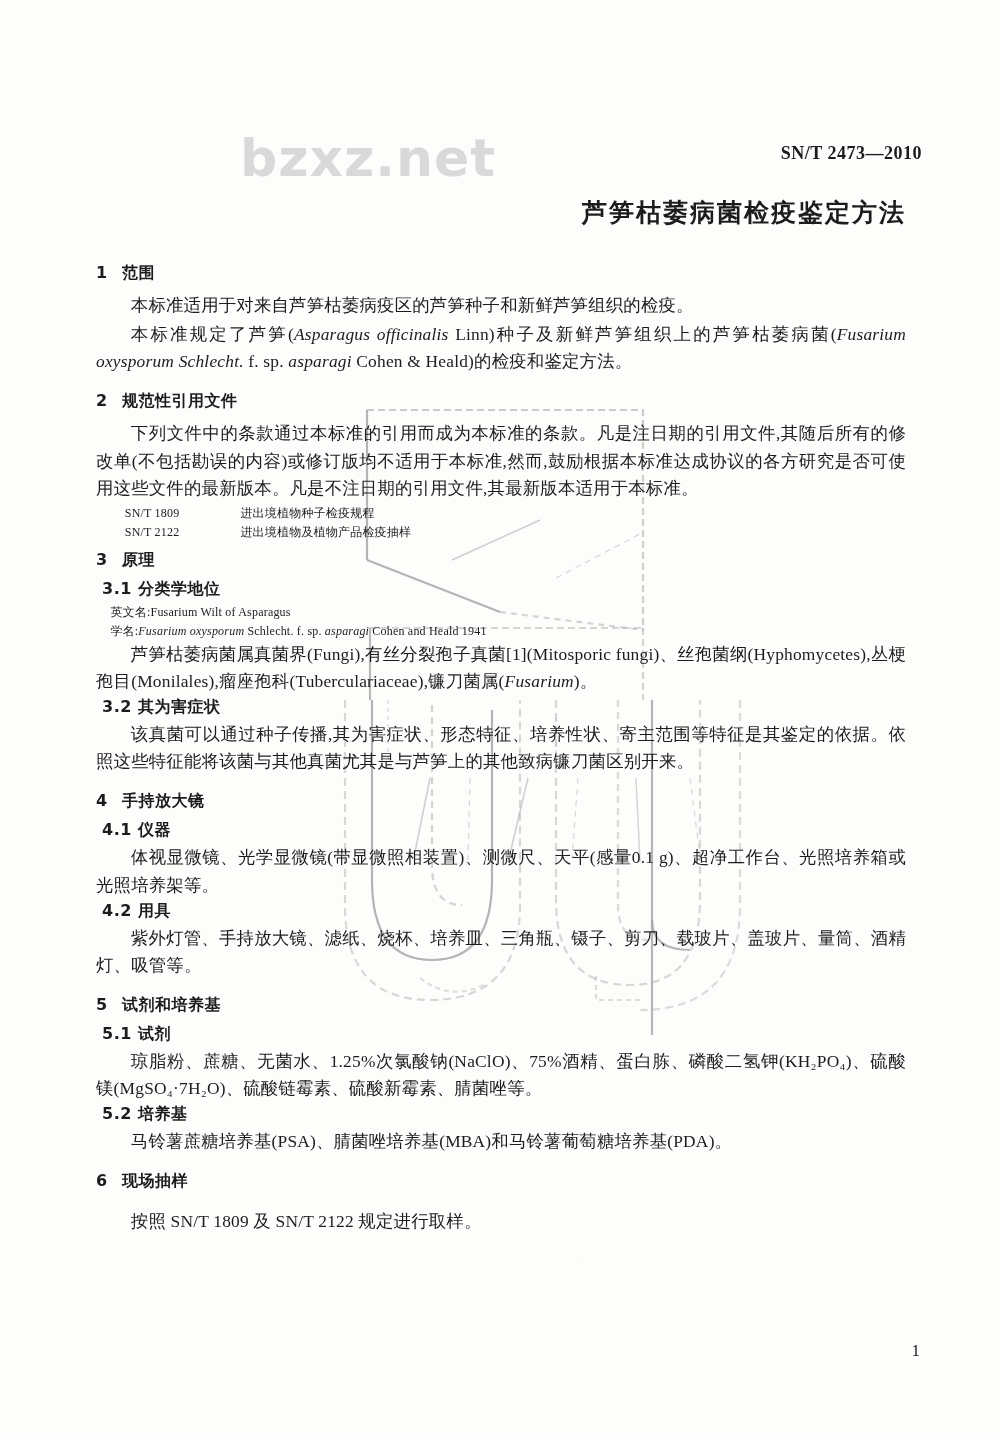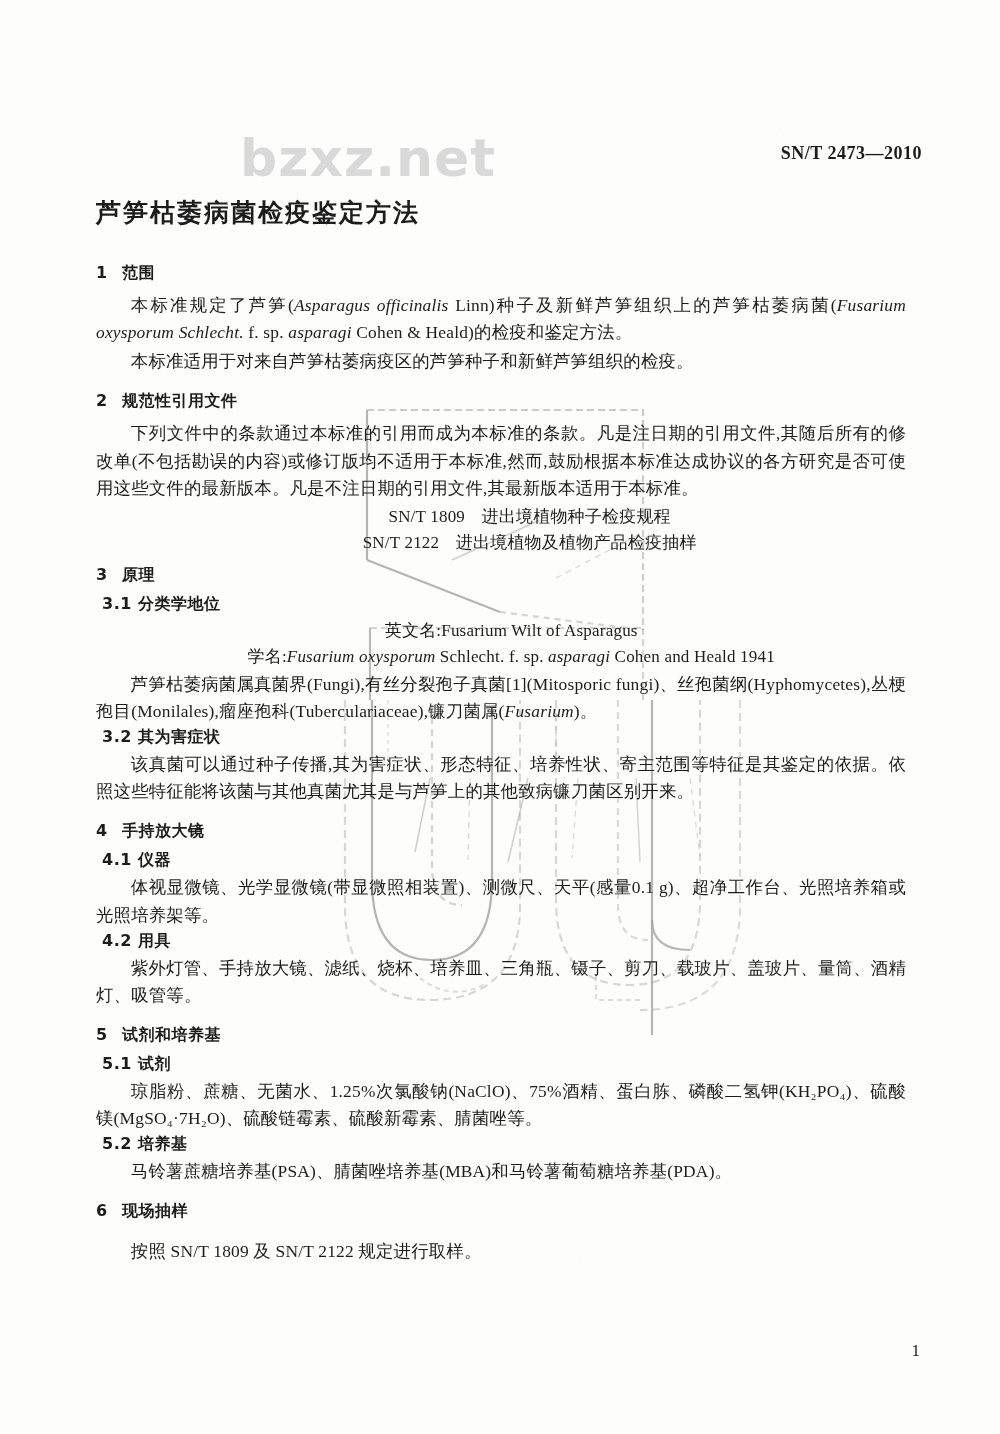--- a/index.html
+++ b/index.html
@@ -76,21 +76,21 @@
   
   .content {
     position: absolute;
     left: 96px;
     top: 196px;
     width: 810px;
     z-index: 4;
   }
 
   .doc-title {
-    text-align: left;
+    text-align: right;
     font-family: "DejaVu Sans", "Liberation Sans", sans-serif;
     font-weight: 700;
     font-size: 25px;
     letter-spacing: 2px;
     margin: 0 0 34px 0;
   }
 
   h2.sec {
     font-family: "DejaVu Sans", "Liberation Sans", sans-serif;
     font-weight: 700;
@@ -112,25 +112,24 @@
     margin: 0 0 2px 0;
     font-size: 17.4px;
     line-height: 1.56;
     text-align: justify;
     text-justify: inter-ideograph;
     text-indent: 2em;
     letter-spacing: 0.2px;
   }
   p.hang {
     margin: 0 0 1px 0;
-    font-size: 17px;
+    font-size: 12px;
     line-height: 1.5;
     text-indent: 1.2em;
     letter-spacing: 0.2px;
-    text-align: center;
   }
   .ref-code { display: inline-block; min-width: 130px; }
 
   .gap-s  { height: 8px; }
   .gap-m  { height: 14px; }
 
   i.sci { font-style: italic; }
 
   .page-no {
     position: absolute;
@@ -192,22 +191,22 @@
 
   <div class="std-no">SN/T 2473—2010</div>
 
   <div class="content">
 
     <h1 class="doc-title">芦笋枯萎病菌检疫鉴定方法</h1>
 
     <h2 class="sec">
       <span class="num">1</span><span>范围</span>
     </h2>
+    <p class="para">本标准适用于对来自芦笋枯萎病疫区的芦笋种子和新鲜芦笋组织的检疫。</p>
     <p class="para">本标准规定了芦笋(<i class="sci">Asparagus officinalis</i> Linn)种子及新鲜芦笋组织上的芦笋枯萎病菌(<i class="sci">Fusarium oxysporum Schlecht.</i> f. sp. <i class="sci">asparagi</i> Cohen &amp; Heald)的检疫和鉴定方法。</p>
-    <p class="para">本标准适用于对来自芦笋枯萎病疫区的芦笋种子和新鲜芦笋组织的检疫。</p>
 
     <div class="gap-m"></div>
 
     <h2 class="sec">
       <span class="num">2</span><span>规范性引用文件</span>
     </h2>
     <p class="para">下列文件中的条款通过本标准的引用而成为本标准的条款。凡是注日期的引用文件,其随后所有的修改单(不包括勘误的内容)或修订版均不适用于本标准,然而,鼓励根据本标准达成协议的各方研究是否可使用这些文件的最新版本。凡是不注日期的引用文件,其最新版本适用于本标准。</p>
     <p class="hang">
       <span class="ref-code">SN/T 1809</span><span>进出境植物种子检疫规程</span>
     </p>

